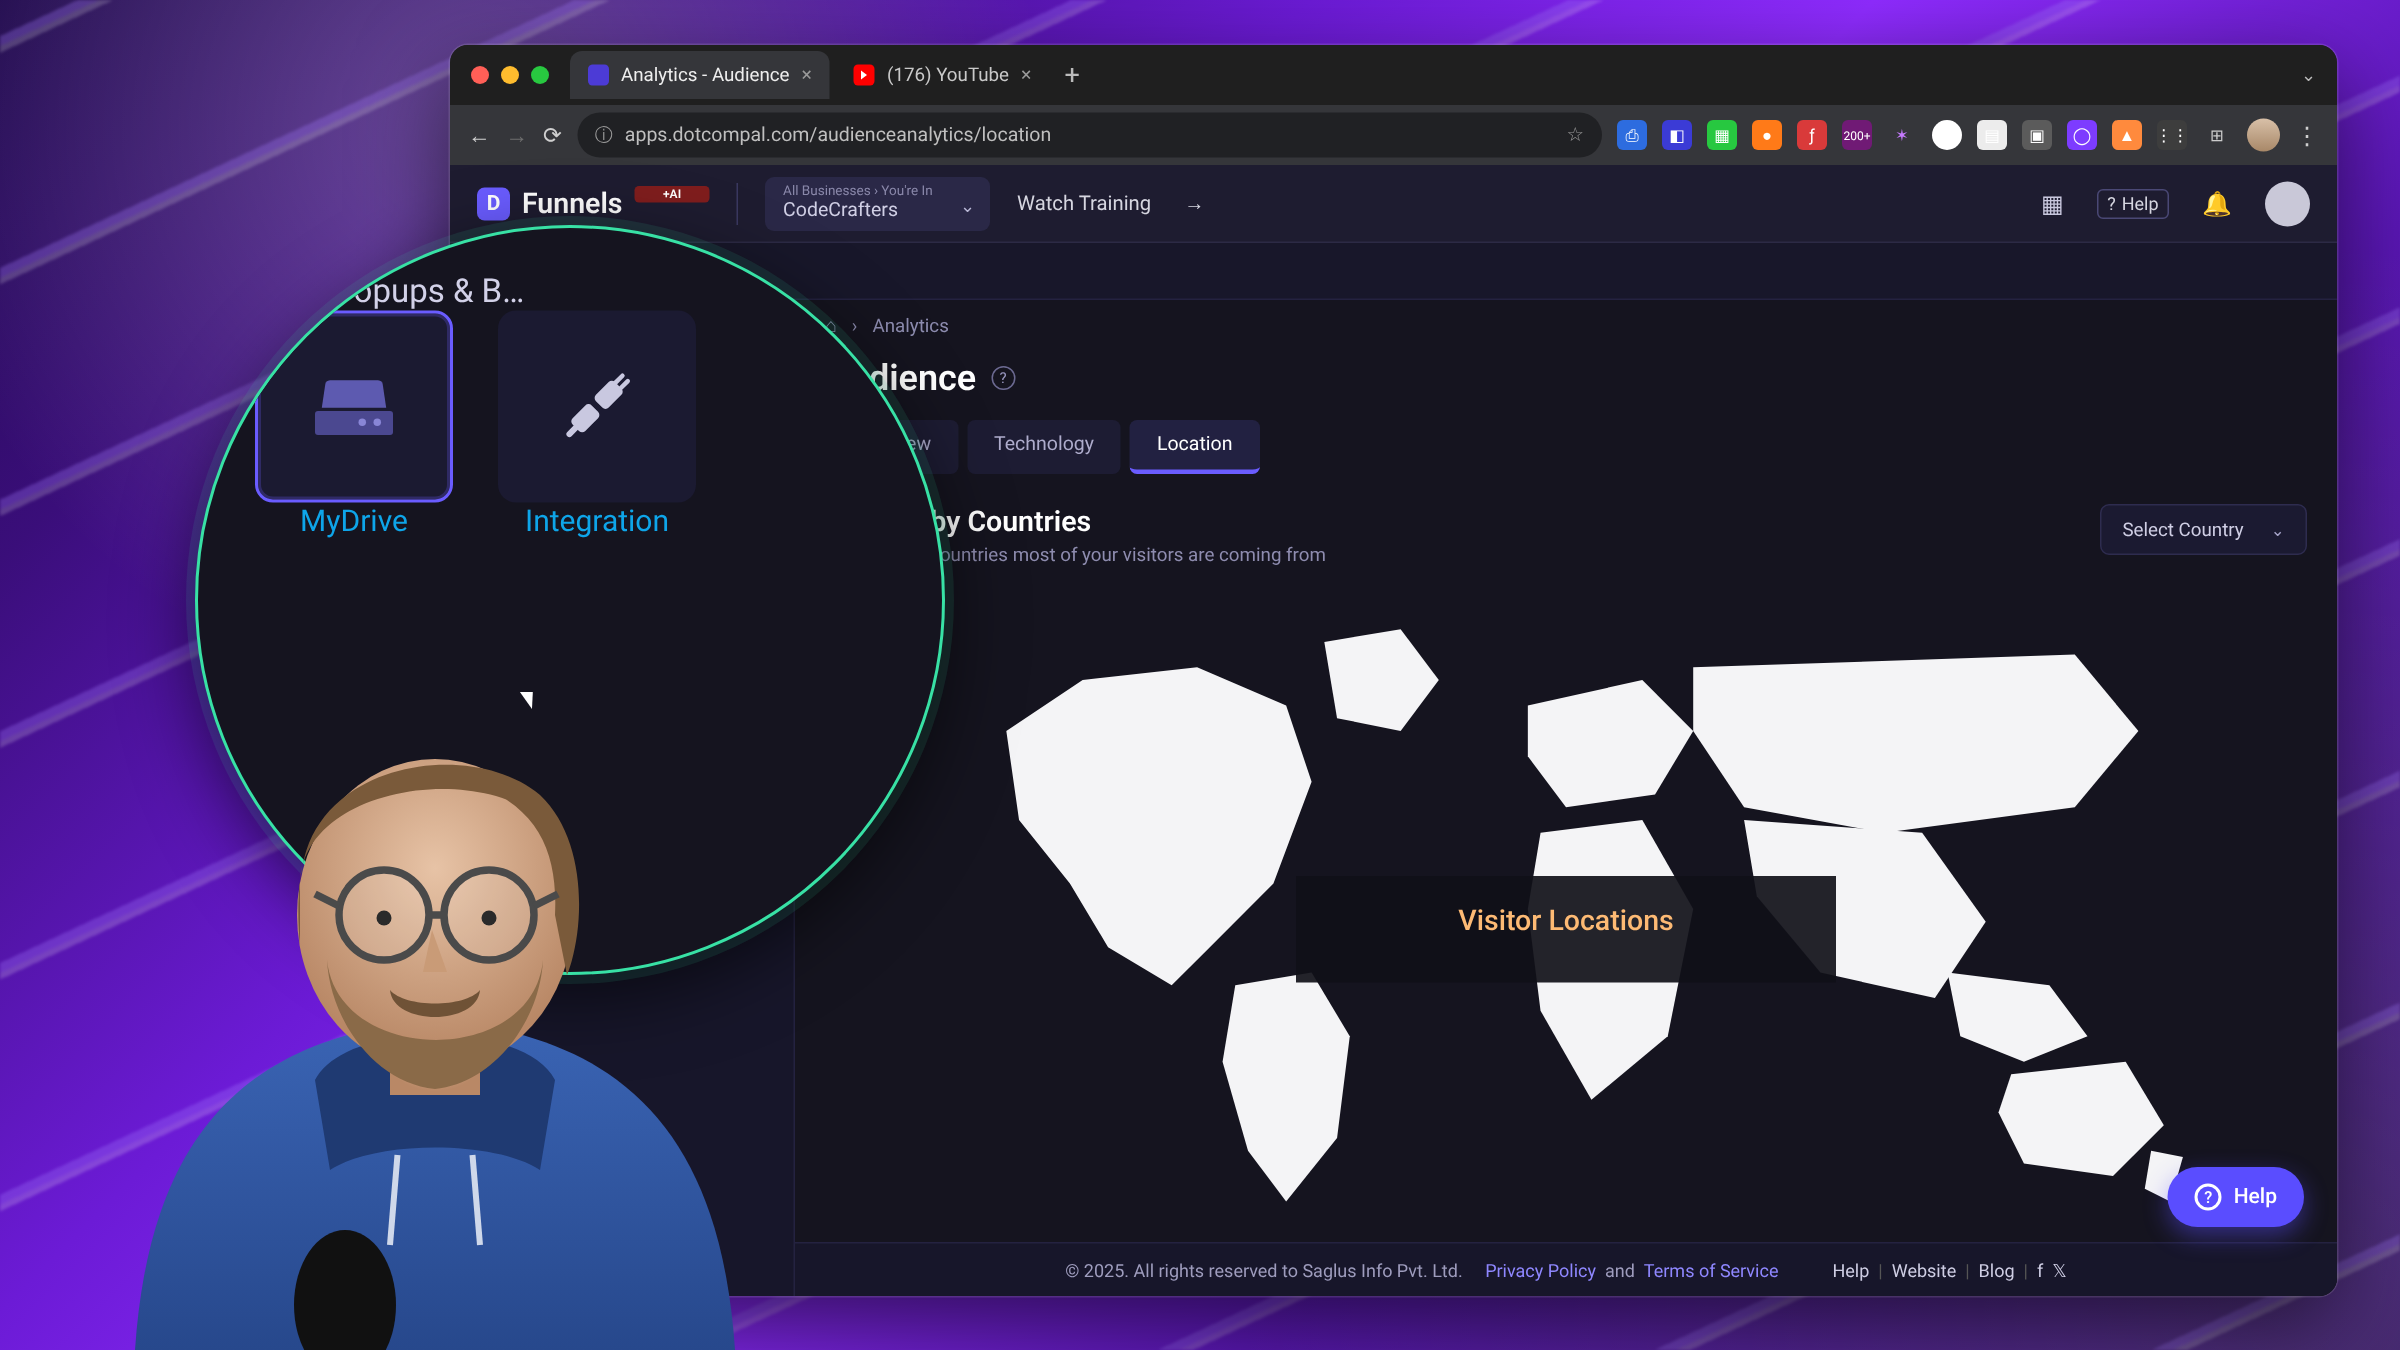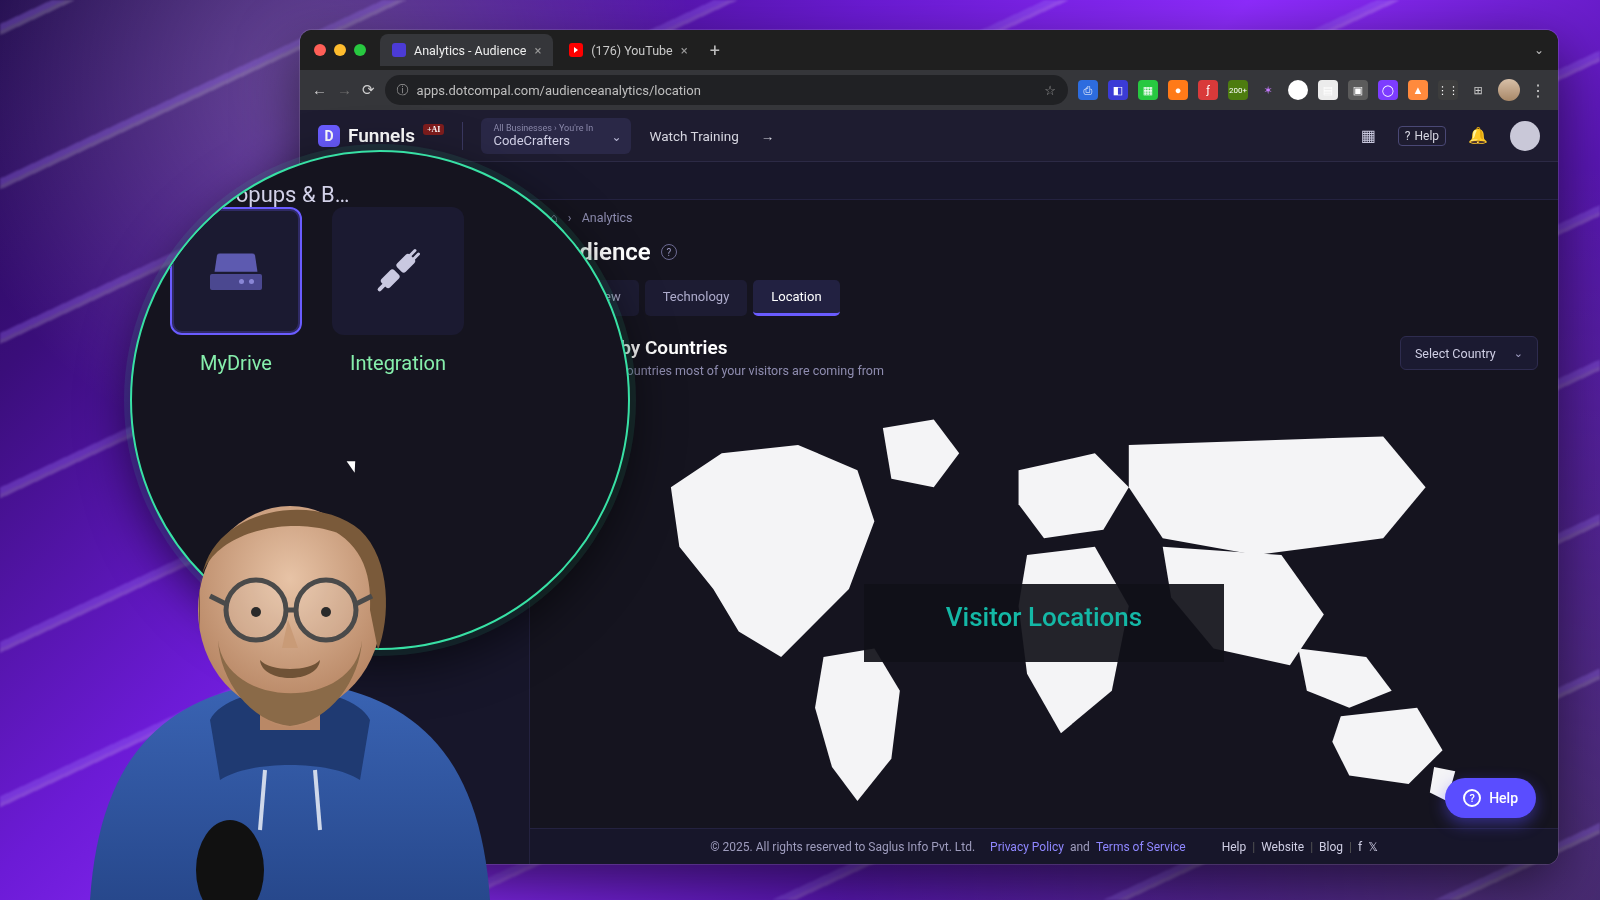--- a/index.html
+++ b/index.html
@@ -71,21 +71,21 @@
   .kebab { color: #cfcfcf; }
 
   
   .app { position: absolute; inset: 80px 0 0 0; background: #15141f; color: #d6d6e0; display: flex; flex-direction: column; }
   .app-header {
     height: 52px; display: flex; align-items: center; gap: 18px; padding: 0 18px;
     background: #1e1c30; border-bottom: 1px solid #2c2a45;
   }
   .brand { display: flex; align-items: center; gap: 8px; font-size: 19px; font-weight: 600; color: #fff; }
   .brand-ico { width: 22px; height: 22px; background: #6a5cff; border-radius: 5px; display: inline-flex; align-items: center; justify-content: center; color: #fff; font-weight: 700; font-size: 14px; }
-  .badge-ai { font-size: 8px; background: #7f1d1d; color: #fff; border-radius: 3px; padding: 1px 4px; position: relative; top: -6px; font-family: Liberation Serif, serif; }
+  .badge-ai { font-size: 8px; background: #7f1d1d; color: #fff; border-radius: 3px; padding: 1px 19px; position: relative; top: -6px; }
   .vbar { width: 1px; height: 28px; background: #3a3860; }
   .biz-select {
     display: flex; flex-direction: column; justify-content: center;
     background: #2a2847; border-radius: 6px; height: 36px; padding: 3px 34px 3px 12px;
     position: relative; color: #d0cfe5; min-width: 150px;
   }
   .biz-select .tiny { font-size: 9px; color: #8a88aa; }
   .biz-select .sel { font-size: 13px; }
   .biz-select .car { position: absolute; right: 10px; top: 12px; color: #b9b8d6; font-size: 12px; }
   .train { color: #d6d6e0; font-size: 13.5px; display: flex; gap: 22px; align-items: center; }
@@ -126,21 +126,21 @@
 
   .mapwrap { flex: 1; position: relative; overflow: hidden; }
   .worldmap { position: absolute; inset: 10px 20px 10px 20px; display: flex; align-items: center; justify-content: center; }
   .worldmap svg { width: 100%; height: 100%; }
 
   .map-tooltip {
     position: absolute; left: 50%; transform: translateX(-50%); top: 200px;
     width: 360px; background: rgba(16,16,24,0.92); padding: 18px 20px 22px; text-align: center;
     color: #cfcee4;
   }
-  .map-tooltip h3 { color: #14b8a6; font-size: 26px; margin-bottom: 8px; font-weight: 500; }
+  .map-tooltip h3 { color: #fdba74; font-size: 19px; margin-bottom: 8px; font-weight: 500; }
   .map-tooltip p { font-size: 12.5px; color: #a4a2c4; line-height: 1.45; }
 
   .footer {
     height: 36px; display: flex; align-items: center; justify-content: center; gap: 6px;
     color: #9e9cbd; font-size: 12px; border-top: 1px solid #242240; background: #17162a;
   }
   .footer a { color: #8f87ff; }
   .footer .lnk { color: #cfcee4; }
   .footer .sep { color: #555; }
 
@@ -168,21 +168,21 @@
   .chat-ico::after { content: ''; position: absolute; bottom: -5px; left: 5px; border-top: 6px solid #c9c8e0; border-left: 4px solid transparent; border-right: 5px solid transparent; }
   .mag-more { font-size: 26px; color: #cac9e4; margin: 38px 0 18px 8px; }
   .mag-cards { display: flex; gap: 30px; margin-left: 8px; }
   .mag-card { width: 132px; text-align: center; }
   .mag-card .iconbox {
     width: 132px; height: 128px; border-radius: 12px;
     display: flex; align-items: center; justify-content: center;
     background: #1b1a31;
   }
   .mag-card.sel .iconbox { border: 2px solid #6a5cff; box-shadow: 0 0 0 2px rgba(106,92,255,0.25) inset; }
-  .mag-card .lbl { margin-top: 16px; font-size: 20px; color: #86efac; }
+  .mag-card .lbl { font-size: 20px; color: #0ea5e9; }
   .drive-ico { width: 52px; height: 38px; position: relative; }
   .drive-top {
     position: absolute; top: 0; left: 6px; width: 40px; height: 20px;
     background: #5d5ab0; transform: perspective(60px) rotateX(24deg);
     border-radius: 3px 3px 0 0;
   }
   .drive-base {
     position: absolute; bottom: 0; left: 0; width: 52px; height: 16px;
     background: #4b4890; border-radius: 2px;
   }
@@ -244,21 +244,21 @@
       <span>apps.dotcompal.com/audienceanalytics/location</span>
       <span style="flex:1"></span>
       <span style="color:#9a9a9a">☆</span>
     </div>
     <div class="extbar">
       <span class="ext" style="background:#2d6cdf">⎙</span>
       <span class="ext" style="background:#3b3bd6">◧</span>
       <span class="ext" style="background:#27c840">▦</span>
       <span class="ext" style="background:#ff7a18">●</span>
       <span class="ext" style="background:#d93a3a">ƒ</span>
-      <span class="ext" style="background:#4d7c0f;font-size:8px">200+</span>
+      <span class="ext" style="background:#701a75;font-size:8px">200+</span>
       <span class="ext" style="color:#c77bff;background:transparent">✶</span>
       <span class="ext" style="background:#fff;border-radius:50%"></span>
       <span class="ext" style="background:#ececec">▤</span>
       <span class="ext" style="background:#5b5b5b">▣</span>
       <span class="ext" style="background:#7d3cff">◯</span>
       <span class="ext" style="background:#ff8a3d">▲</span>
       <span class="ext" style="background:#3d3d3d">⋮⋮</span>
       <span class="ext" style="background:transparent;color:#ccc">⊞</span>
       <span class="avatar-sm"></span>
       <span class="kebab">⋮</span>

